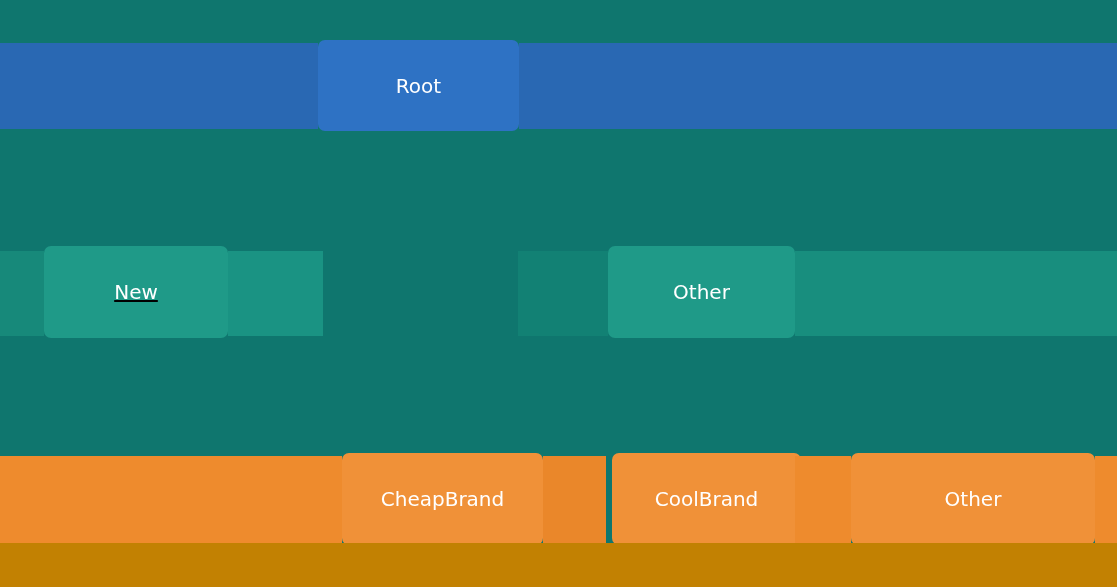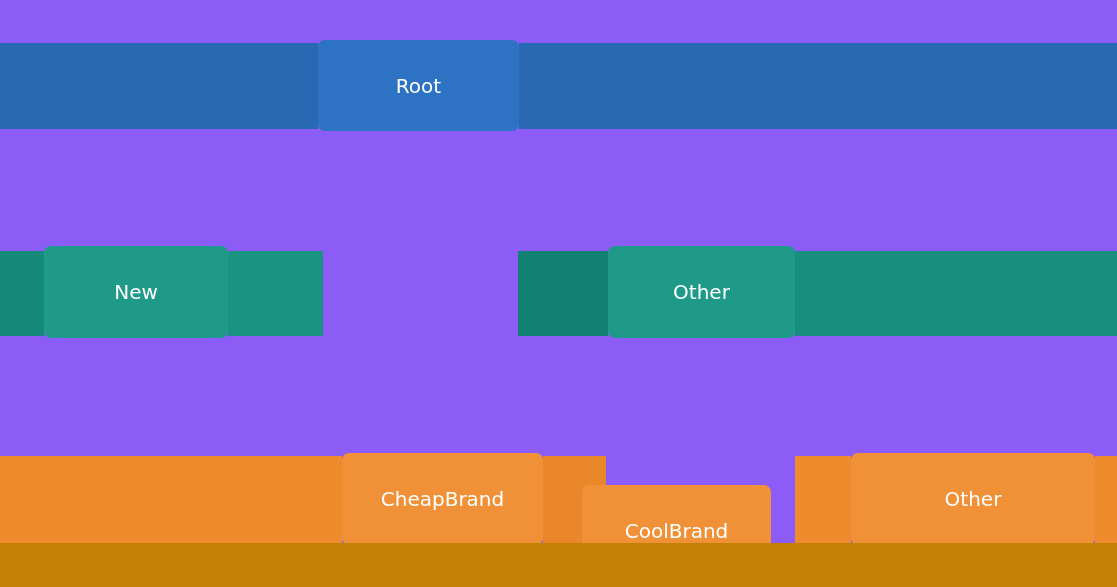--- a/index.html
+++ b/index.html
@@ -1,19 +1,19 @@
 <!DOCTYPE html>
 <html><head>
 <meta charset="utf-8">
 <style>
   html,body{margin:0;padding:0;background:#000;}
   #stage{
     position:relative;
     width:1117px;height:587px;
-    background:#8b5cf6;
+    background:#0f766e;
     overflow:hidden;
     font-family:"DejaVu Sans","Liberation Sans",sans-serif;
   }
   .seg{position:absolute;box-sizing:border-box;}
   .seg.node{
     border-radius:7px;
     display:flex;align-items:center;justify-content:center;
   }
   .seg.node span{
     color:#ffffff;
@@ -25,35 +25,35 @@
 </head>
 <body>
 
 <div id="stage">
     <div class="seg flat" style="left: 0px; width: 318px; top: 43px; height: 86px; background: rgb(41, 104, 179);"></div>
     <div class="seg node" style="left: 318px; width: 201px; top: 40px; height: 91px; background: rgb(46, 114, 196);">
       <span>Root</span>
     </div>
     <div class="seg flat" style="left: 519px; width: 598px; top: 43px; height: 86px; background: rgb(41, 104, 179);"></div>
     <div class="seg flat" style="left: 0px; width: 44px; top: 251px; height: 85px; background: rgb(23, 137, 122);"></div>
-    <div class="seg node" style="left: 44px; width: 184px; top: 246px; height: 92px; background: rgb(31, 154, 136);">
+    <div class="seg node" style="left: 44px; width: 184px; top: 246px; height: 92px; background: rgb(31, 154, 136); text-decoration: underline;">
       <span>New</span>
     </div>
     <div class="seg flat" style="left: 228px; width: 95px; top: 251px; height: 85px; background: rgb(26, 147, 131);"></div>
     <div class="seg flat" style="left: 518px; width: 90px; top: 251px; height: 85px; background: rgb(18, 129, 116);"></div>
     <div class="seg node" style="left: 608px; width: 187px; top: 246px; height: 92px; background: rgb(31, 154, 136);">
       <span>Other</span>
     </div>
     <div class="seg flat" style="left: 795px; width: 322px; top: 251px; height: 85px; background: rgb(24, 142, 126);"></div>
     <div class="seg flat" style="left: 0px; width: 342px; top: 456px; height: 87px; background: rgb(238, 139, 45);"></div>
     <div class="seg node" style="left: 342px; width: 201px; top: 453px; height: 92px; background: rgb(240, 145, 56);">
       <span>CheapBrand</span>
     </div>
     <div class="seg flat" style="left: 543px; width: 63px; top: 456px; height: 87px; background: rgb(234, 135, 42);"></div>
-    <div class="seg node" style="left: 582px; width: 189px; top: 453px; height: 92px; background: rgb(240, 145, 56); margin-top: 32px;">
+    <div class="seg node" style="left: 612px; width: 189px; top: 453px; height: 92px; background: rgb(240, 145, 56);">
       <span>CoolBrand</span>
     </div>
     <div class="seg flat" style="left: 795px; width: 56px; top: 456px; height: 87px; background: rgb(238, 139, 45);"></div>
     <div class="seg node" style="left: 851px; width: 244px; top: 453px; height: 92px; background: rgb(240, 145, 56);">
       <span>Other</span>
     </div>
     <div class="seg flat" style="left: 1095px; width: 22px; top: 456px; height: 87px; background: rgb(238, 139, 45);"></div>
     <div class="seg flat" style="left: 0px; width: 1117px; top: 543px; height: 44px; background: rgb(194, 129, 2);"></div>
   </div>
 

